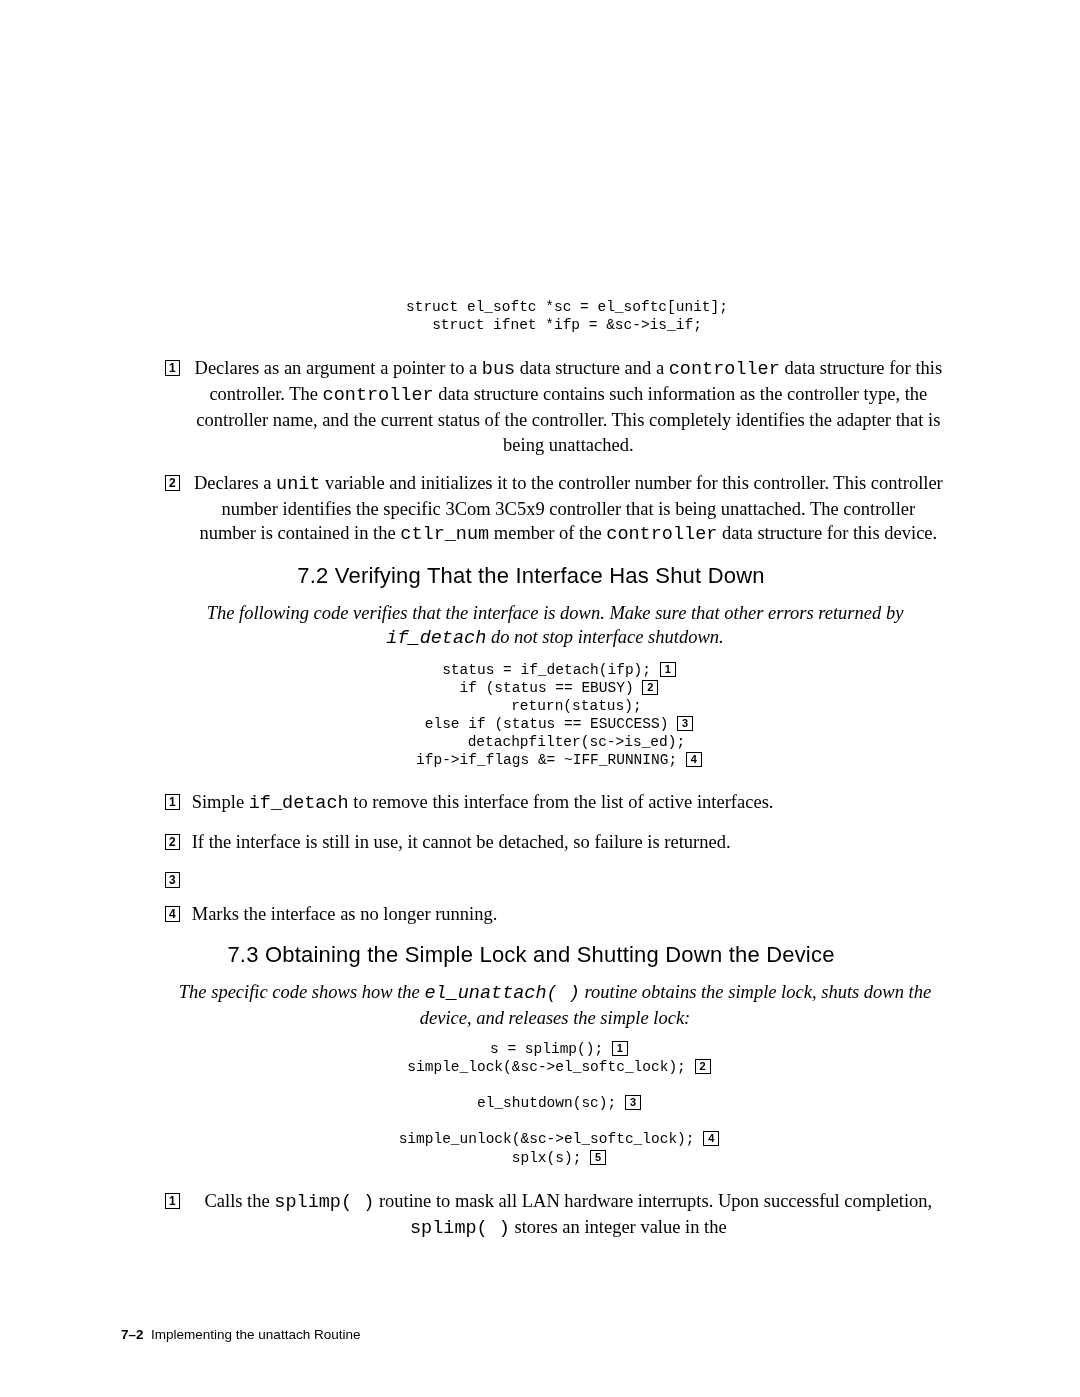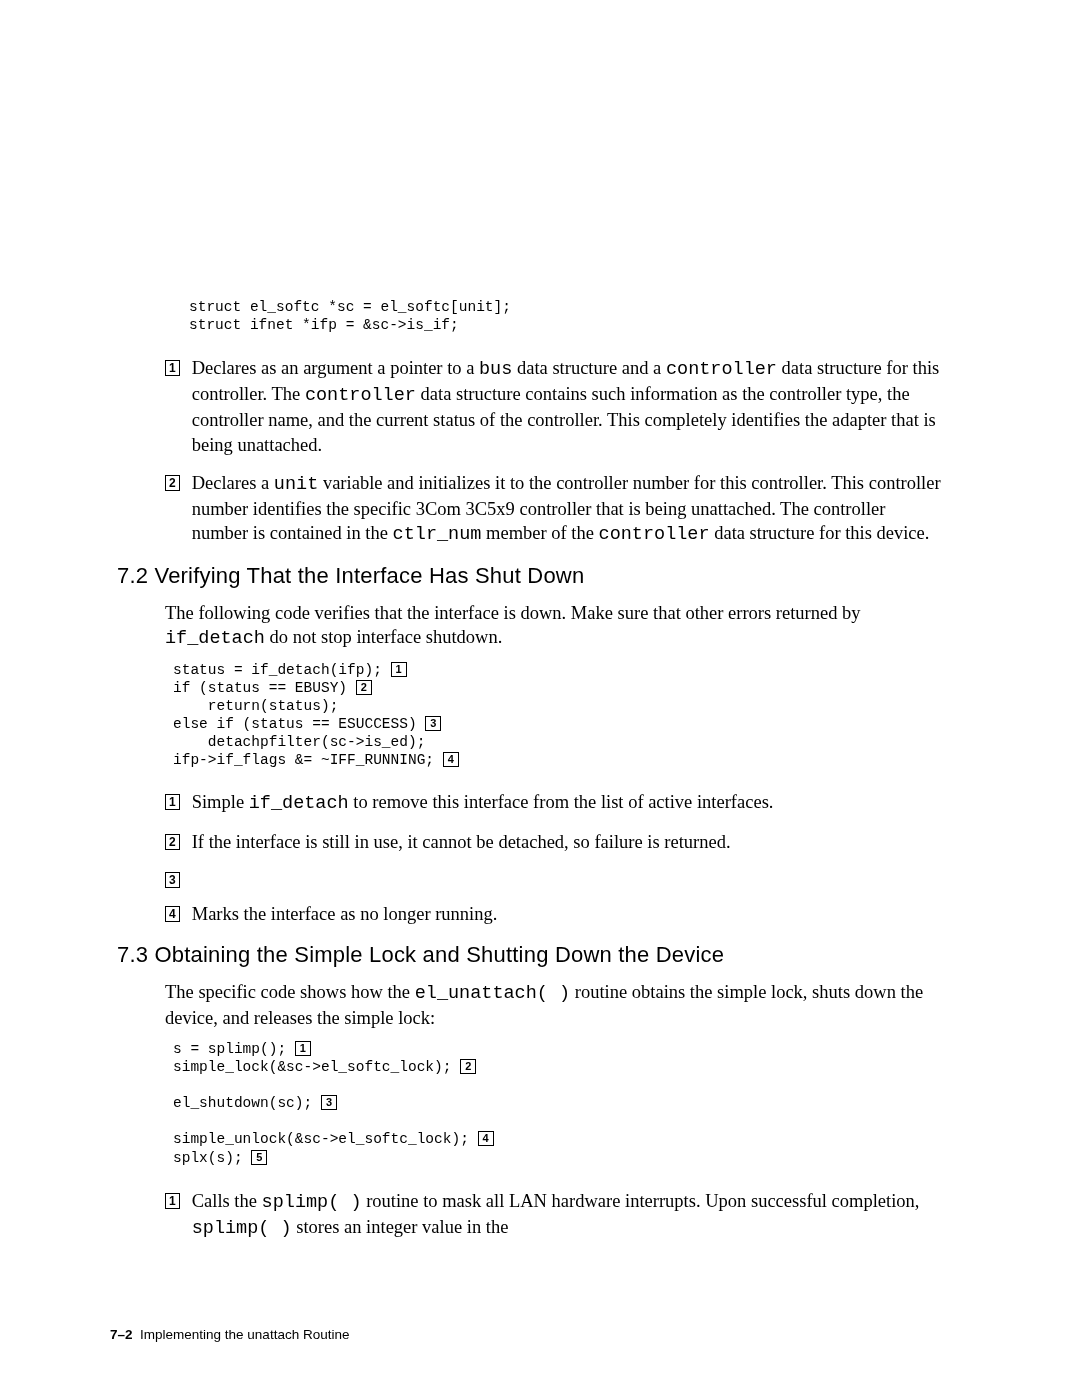--- a/index.html
+++ b/index.html
@@ -9,20 +9,21 @@
     width: 1080px;
     height: 1397px;
     overflow: hidden;
     font-family: 'Times New Roman', Times, serif;
     color: #000;
     position: relative;
   }
   .page {
     box-sizing: border-box;
     padding: 280px 135px 0 165px;
+    text-align: center;
   }
   .code-block {
     font-family: 'Courier New', Courier, monospace;
     font-size: 14.5px;
     white-space: pre;
     line-height: 1.25;
   }
   .sec1-code {
     margin-left: 24px;
     margin-bottom: 22px;
@@ -65,29 +66,30 @@
     font-family: Arial, Helvetica, sans-serif;
     font-weight: normal;
     font-size: 22px;
     margin: 16px 0 12px -48px;
     letter-spacing: 0.2px;
   }
   .para {
     font-size: 18.5px;
     line-height: 1.3;
     margin-bottom: 10px;
+    font-style: italic;
   }
   .sec2-code, .sec3-code {
     margin-left: 8px;
   }
   .sec2-code { margin-top: 6px; margin-bottom: 20px; }
   .sec3-code { margin-top: 10px; margin-bottom: 22px; }
   .footer {
     position: absolute;
-    left: 110px;
+    left: 121px;
     bottom: 55px;
     font-family: Arial, Helvetica, sans-serif;
     font-size: 13.5px;
   }
   .footer .pn { font-weight: bold; }
 </style>
 </head>
 <body>
 
 <div class="page">

